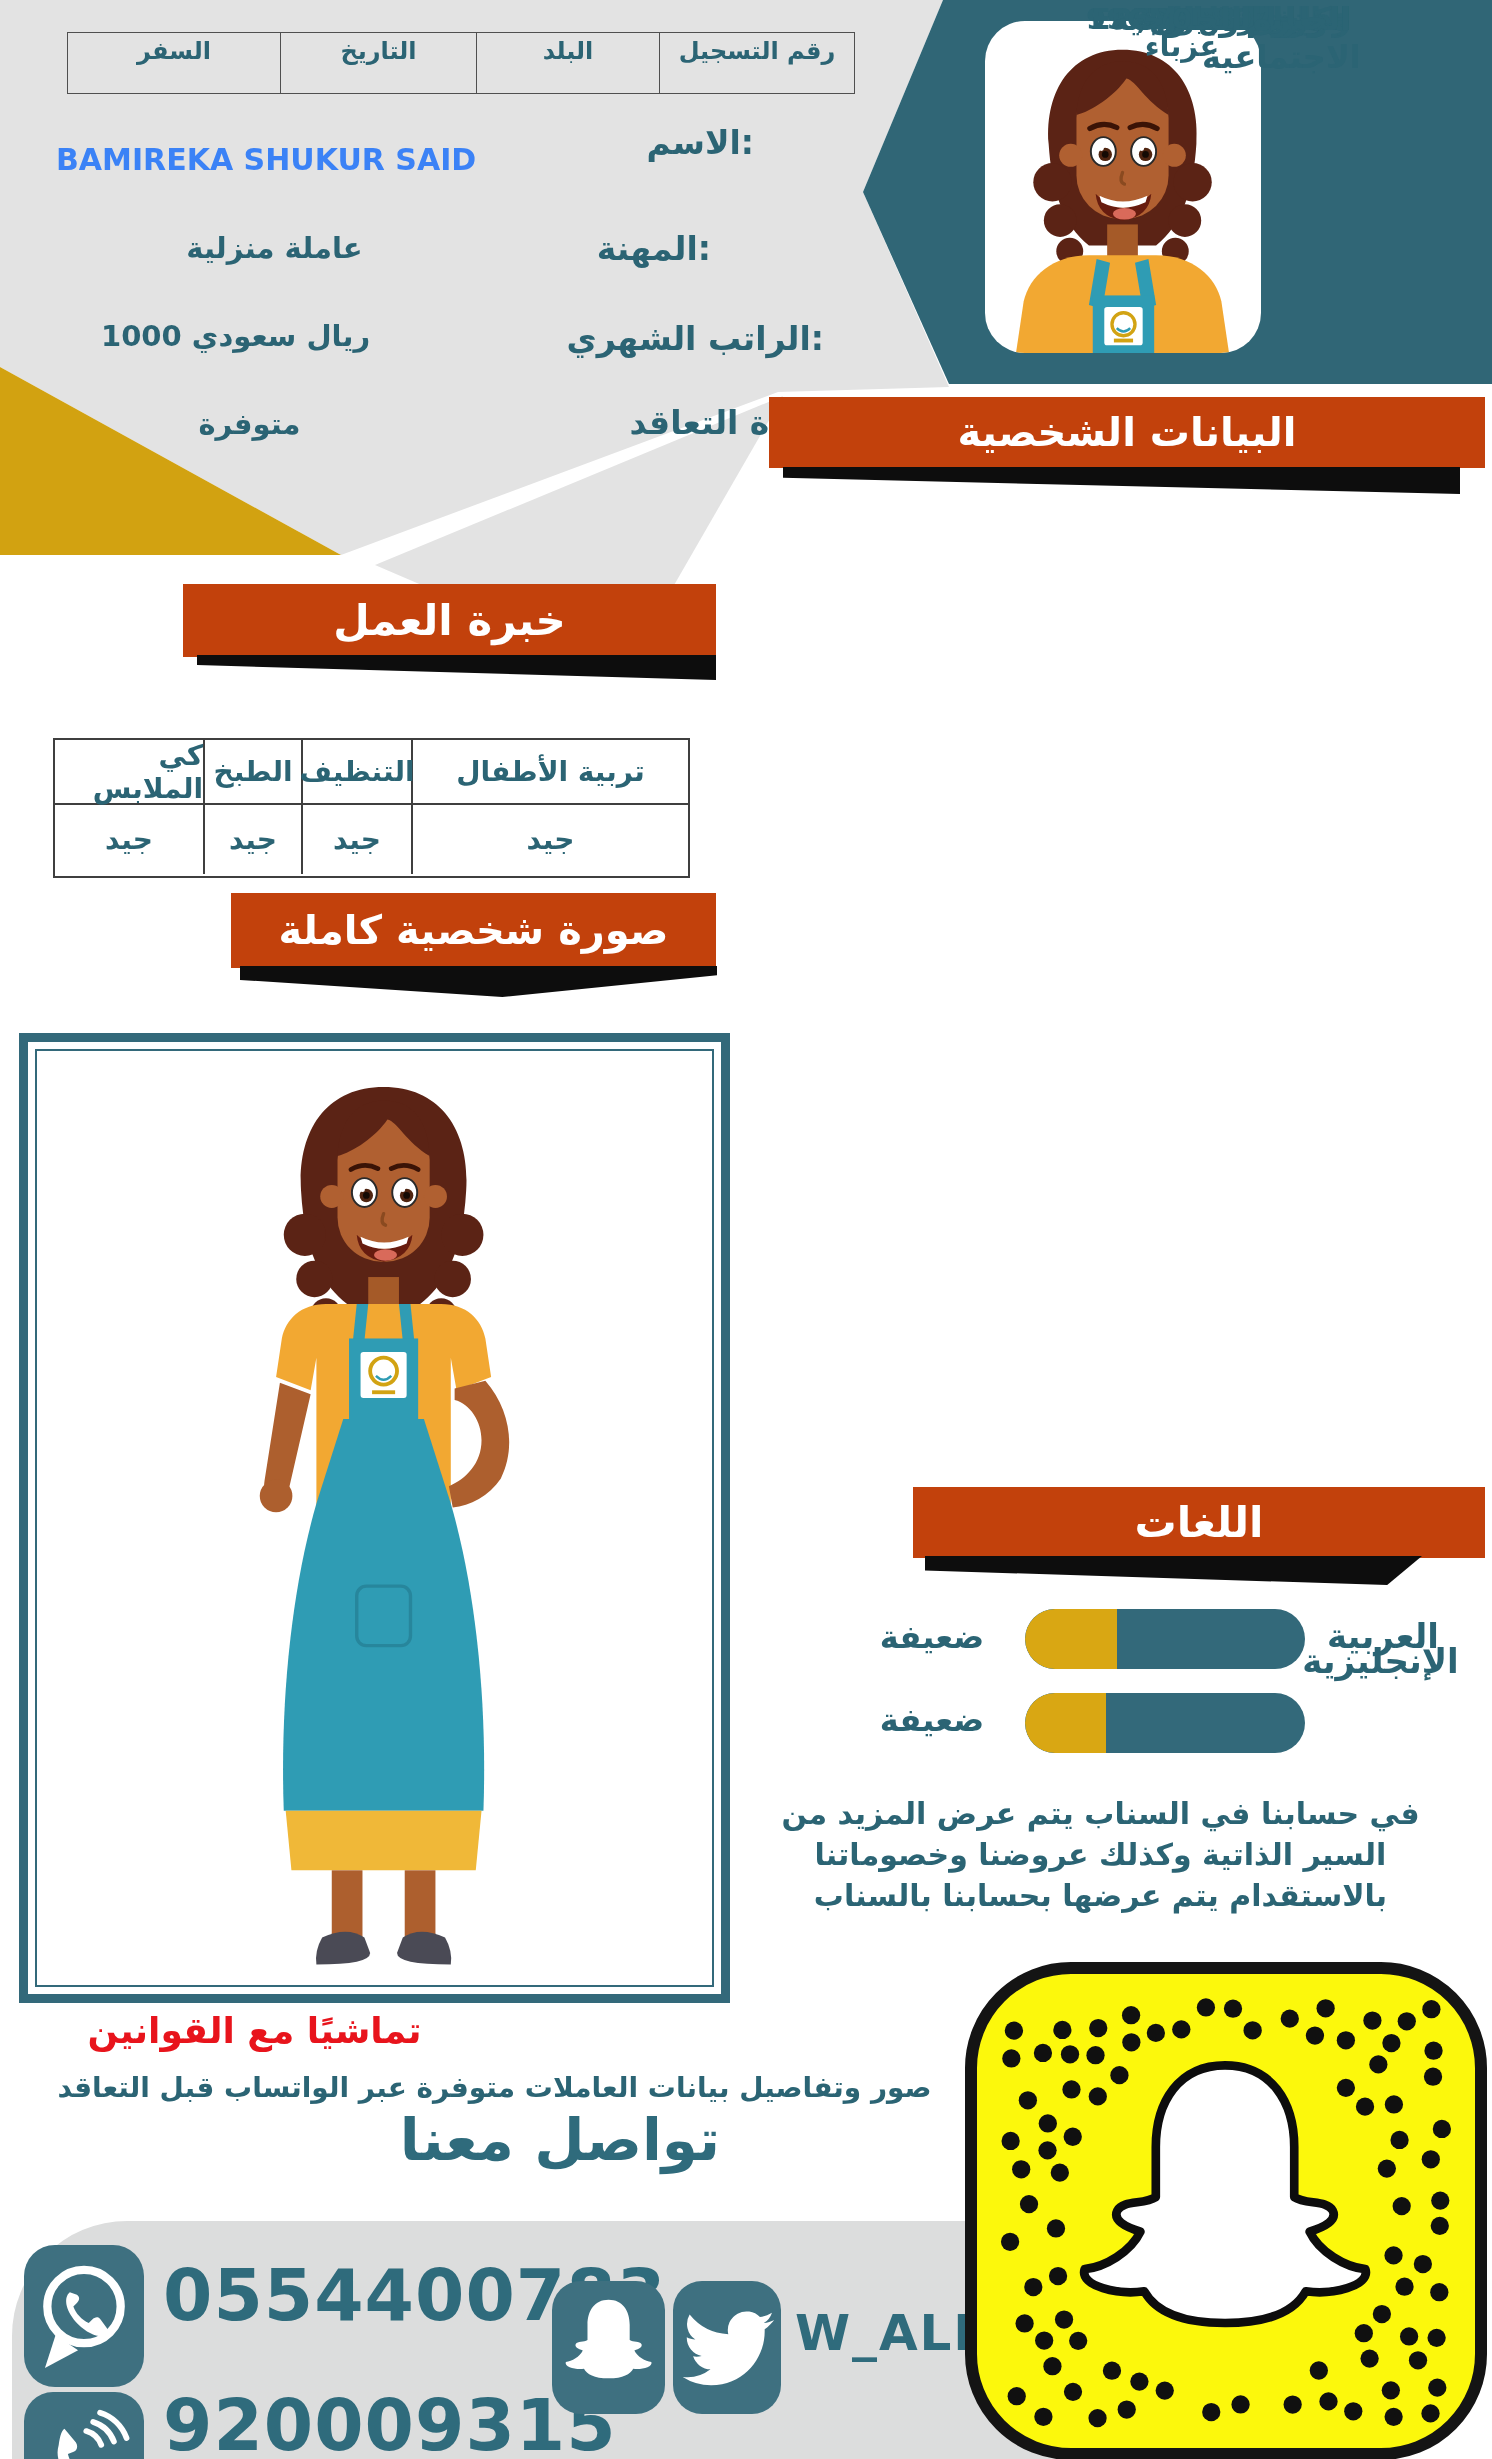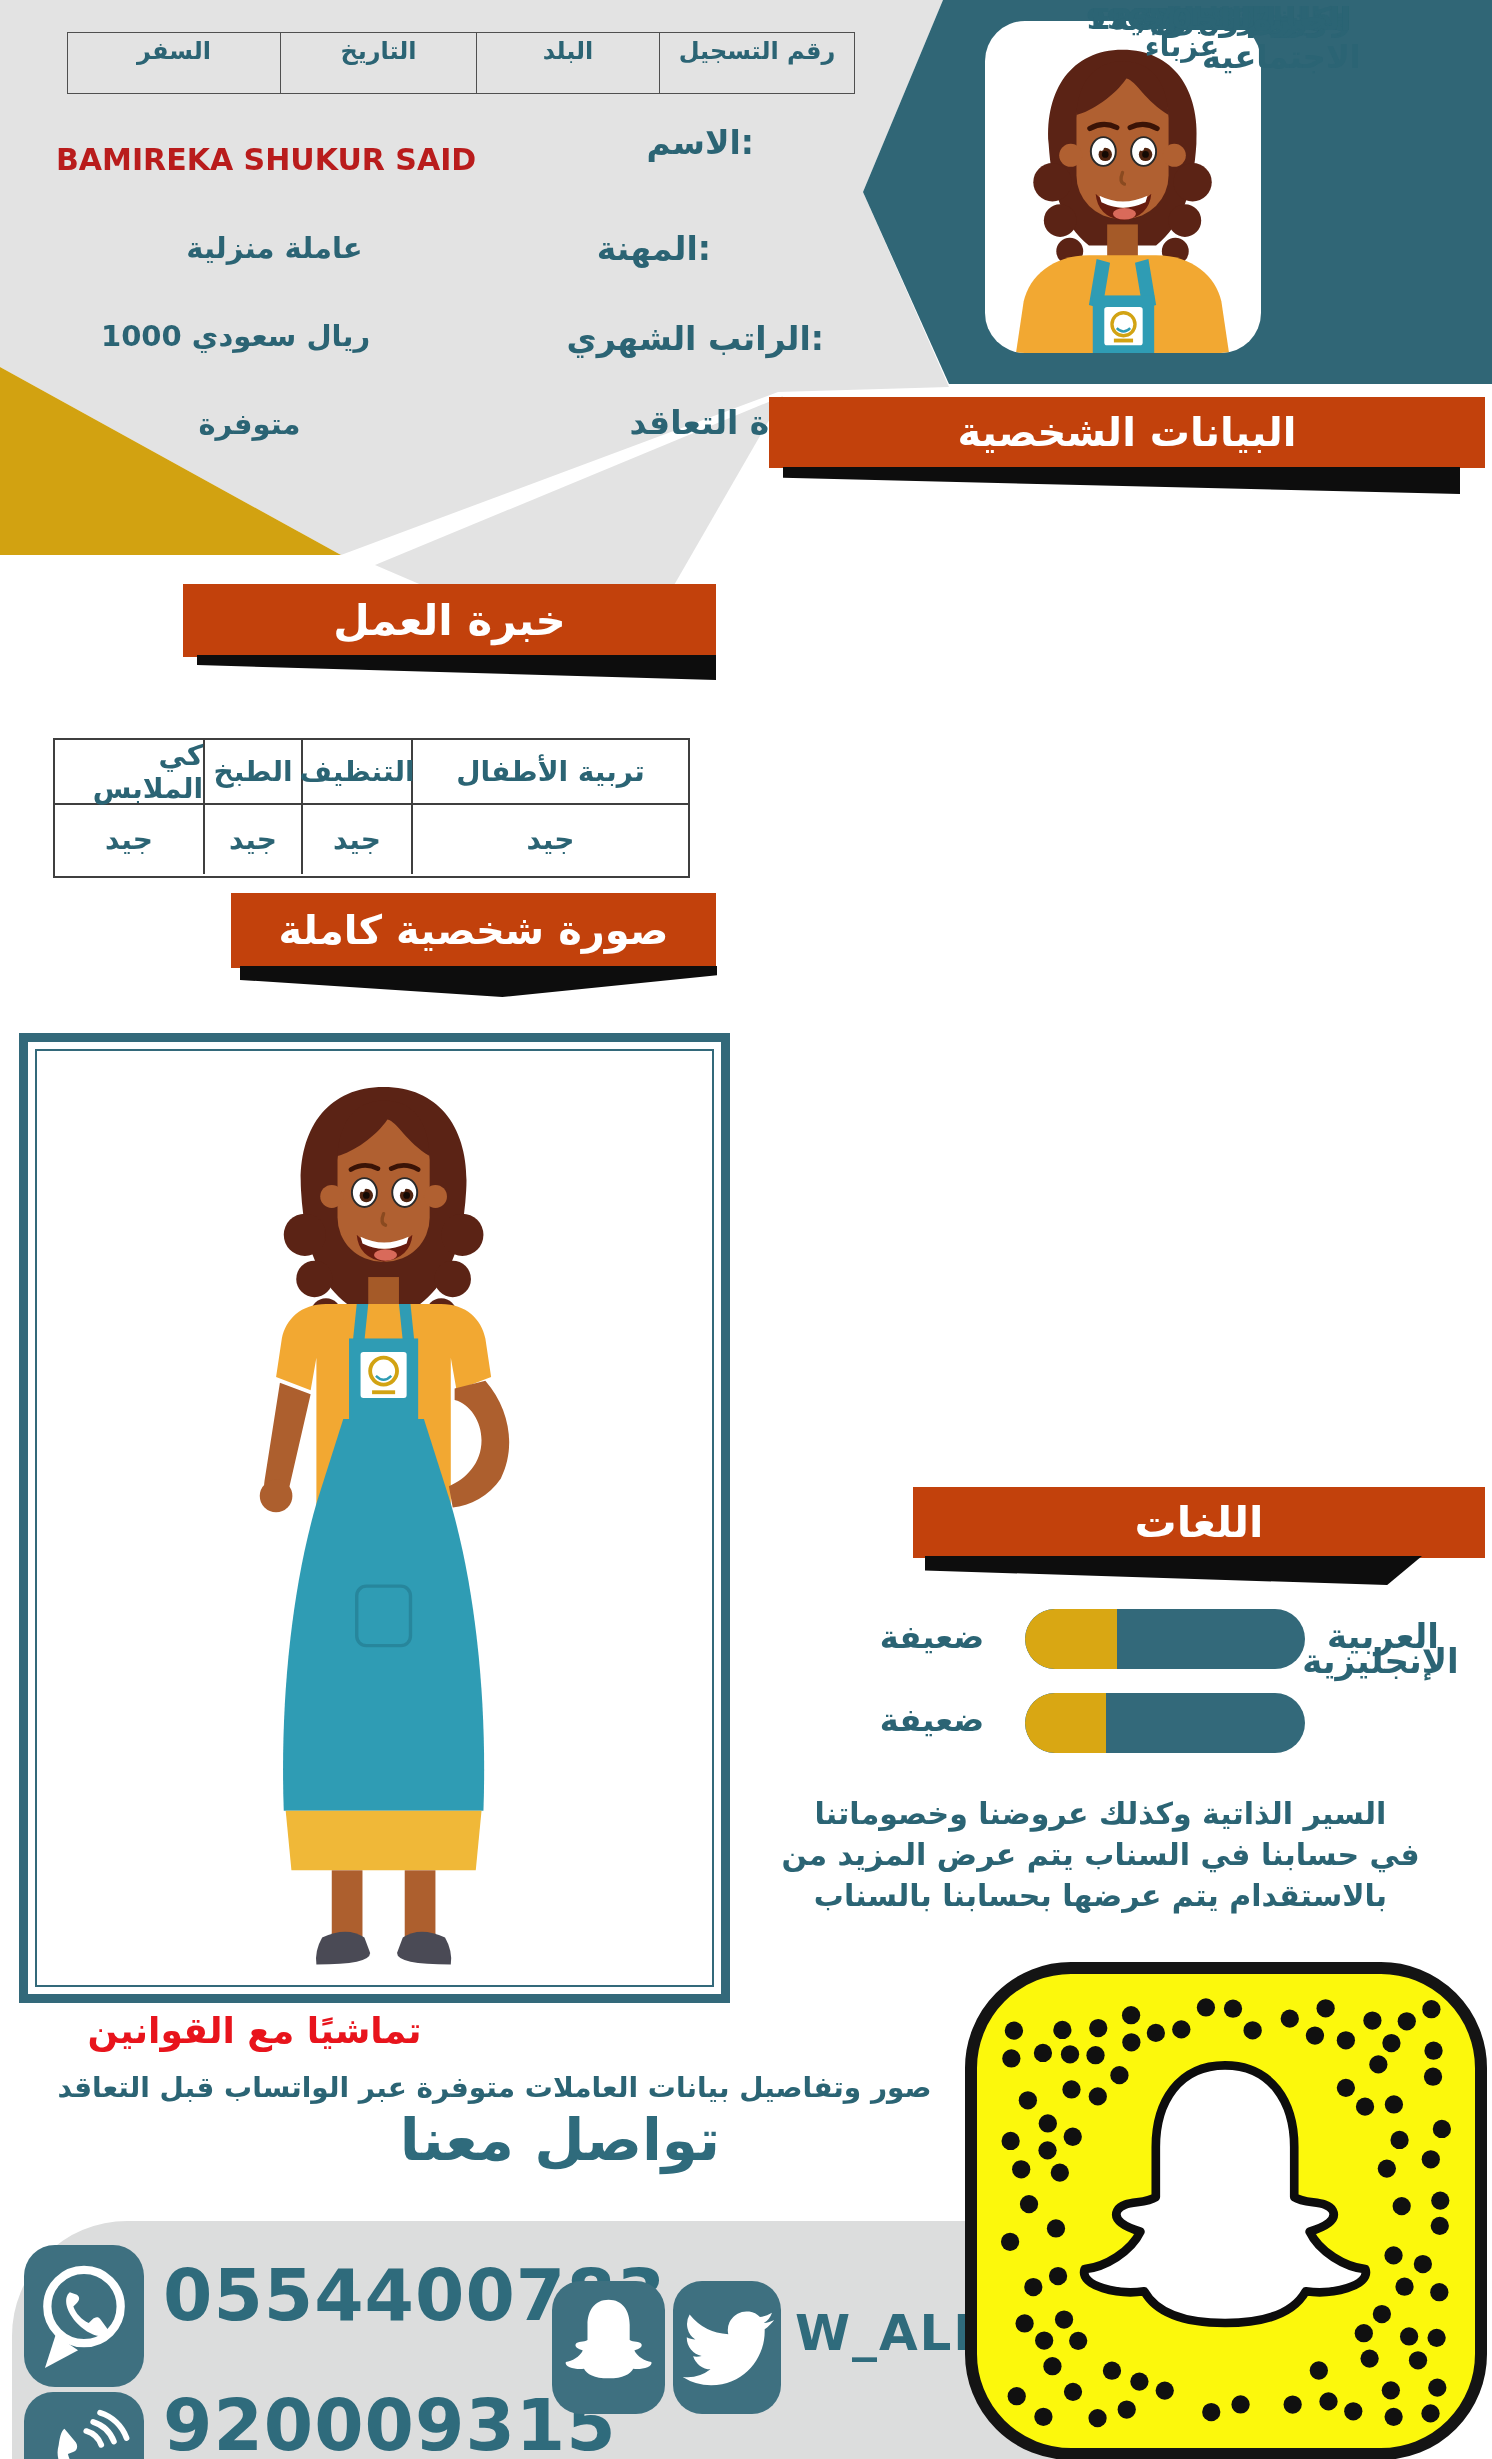--- a/index.html
+++ b/index.html
@@ -20,21 +20,21 @@
          text-align:center;padding-top:3.8px;}
   .tcell:last-child{border-left:none;}
   .tc1{width:195px;}.tc2{width:183px;}.tc3{width:196px;}.tc4{flex:1;}
   
   .f-label{position:absolute;color:#2b6474;font-weight:bold;font-size:33px;white-space:nowrap;}
   #lbl-name{right:739px;top:123px;margin-left:19px;}
   #lbl-prof{right:782px;top:229px;}
   #lbl-salary{right:669px;top:319px;}
   #lbl-contract{right:671px;top:403px;}
   .f-value{position:absolute;color:#2b6474;font-weight:bold;font-size:29px;text-align:center;white-space:nowrap;}
-  #val-name{left:56px;top:142px;width:288px;color:#b91c1c;font-size:30px;}
+  #val-name{left:56px;top:142px;width:288px;color:#3b82f6;font-size:30px;}
   #val-prof{left:183px;top:231px;width:183px;}
   #val-salary{left:101px;top:319px;width:259px;}
   #val-contract{left:187px;top:407px;width:125px;}
   
   #avatar-card{left:985px;top:21px;width:276px;height:332px;background:#fff;border-radius:40px;overflow:hidden;}
   
   .band{position:absolute;background:#c2410c;color:#ffffff;font-weight:bold;text-align:center;white-space:nowrap;}
   #band-exp{left:183px;top:584px;width:533px;height:73px;font-size:42px;line-height:73px;}
   #band-photo{left:231px;top:893px;width:485px;height:75px;font-size:40px;line-height:75px;}
   #band-personal{left:769px;top:397px;width:716px;height:71px;font-size:40px;line-height:71px;}
@@ -303,22 +303,22 @@
   </div>
   <div class="lang-level" id="lang1-level">ضعيفة</div>
 
   <div class="lang-name" id="lang2-name">الإنجليزية</div>
   <div class="lang-bar" id="lang2-bar">
     <div class="bar-fill" id="lang2-fill" style="width: 29%;"></div>
   </div>
   <div class="lang-level" id="lang2-level">ضعيفة</div>
 
   <div class="abs" id="snap-note">
+    <div>في حسابنا في السناب يتم عرض المزيد من</div>
     <div>السير الذاتية وكذلك عروضنا وخصوماتنا</div>
-    <div>في حسابنا في السناب يتم عرض المزيد من</div>
     <div>بالاستقدام يتم عرضها بحسابنا بالسناب</div>
   </div>
 
   <div class="abs" id="wa-note">صور وتفاصيل بيانات العاملات متوفرة عبر الواتساب قبل التعاقد</div>
   <div class="abs" id="compliance">تماشيًا مع القوانين</div>
   <div class="abs" id="contact-title">تواصل معنا</div>
 
   <div class="abs" id="blob"></div>
 
   <div class="cicon" id="wa-icon">

